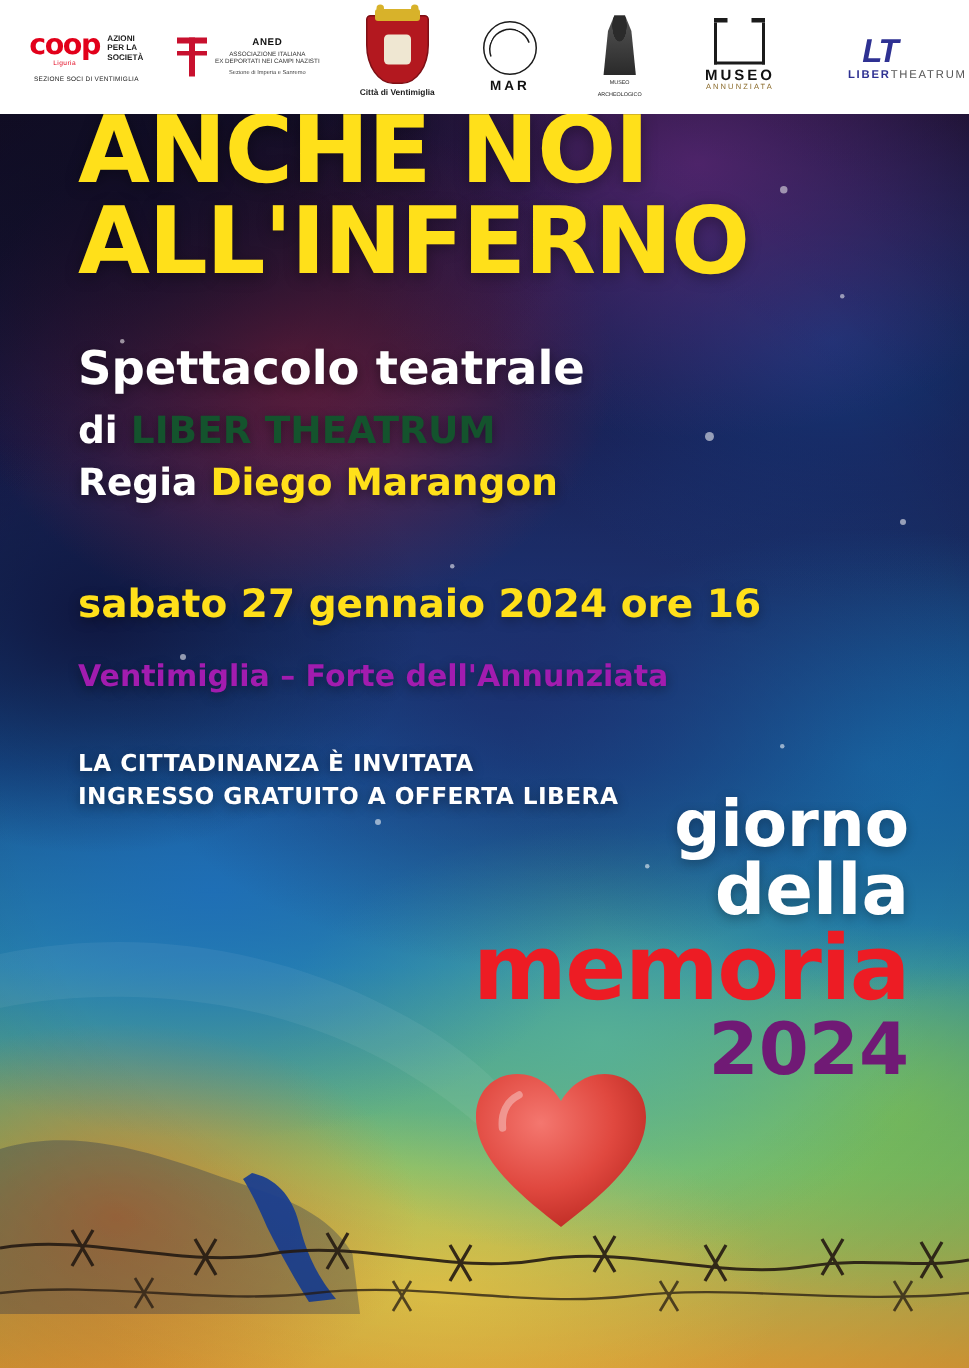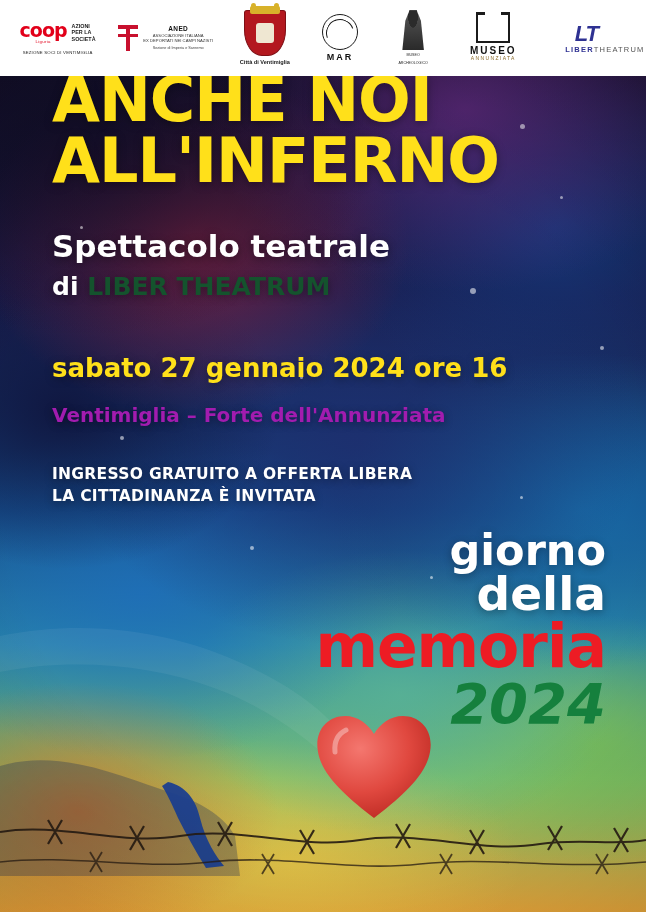--- a/index.html
+++ b/index.html
@@ -370,24 +370,23 @@
     line-height: .98;
     text-shadow: 0 2px 8px rgba(0,0,0,.3);
   }
   .memoria .l3 {
     font-size: 60px;
     color: #ed1c24;
     line-height: .98;
     letter-spacing: -1px;
   }
   .memoria .l4 {
-    font-size: 56px;
-    color: #15803d;
+    font-size: 48px;
+    color: #701a75;
     line-height: 1;
-    font-style: italic;
   }
 
   
   .heart-wrap {
     position: absolute;
     left: 312px;
     top: 712px;
     width: 124px;
     height: 112px;
     z-index: 5;
@@ -499,27 +498,30 @@
       <div>ANCHE NOI</div>
       <div>ALL'INFERNO</div>
     </div>
 
     <div class="subtitle">Spettacolo teatrale</div>
 
     <div class="line-di">
       <span>di </span><span class="accent">LIBER THEATRUM</span>
     </div>
 
+    <div class="line-regia">
+      <span>Regia </span><span class="accent">Diego Marangon</span>
+    </div>
 
     <div class="date">sabato 27 gennaio 2024 ore 16</div>
     <div class="venue">Ventimiglia – Forte dell'Annunziata</div>
 
     <div class="notes">
+      <div>LA CITTADINANZA È INVITATA</div>
       <div>INGRESSO GRATUITO A OFFERTA LIBERA</div>
-      <div>LA CITTADINANZA È INVITATA</div>
     </div>
   </div>
 
   <div class="memoria">
     <div class="l1">giorno</div>
     <div class="l2">della</div>
     <div class="l3">memoria</div>
     <div class="l4">2024</div>
   </div>
 

